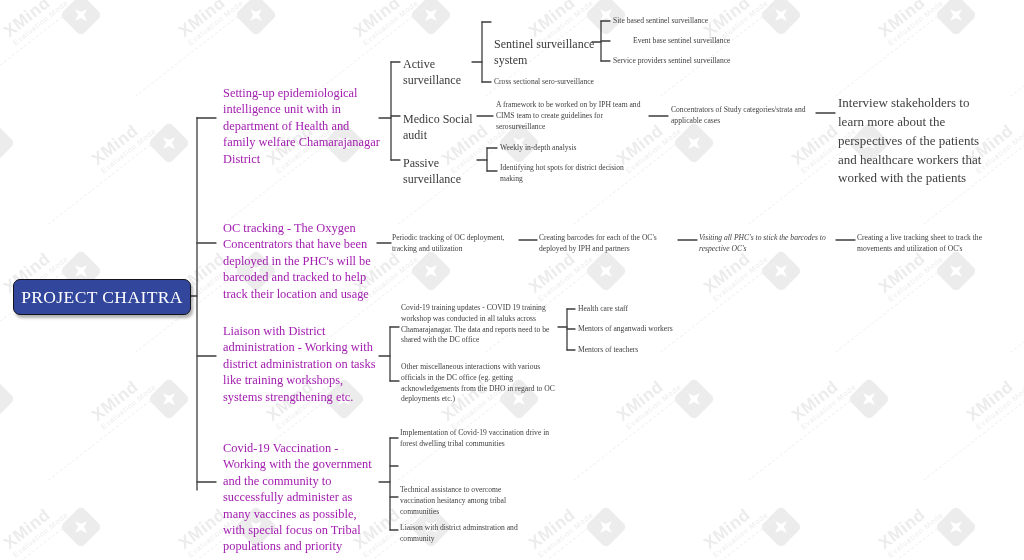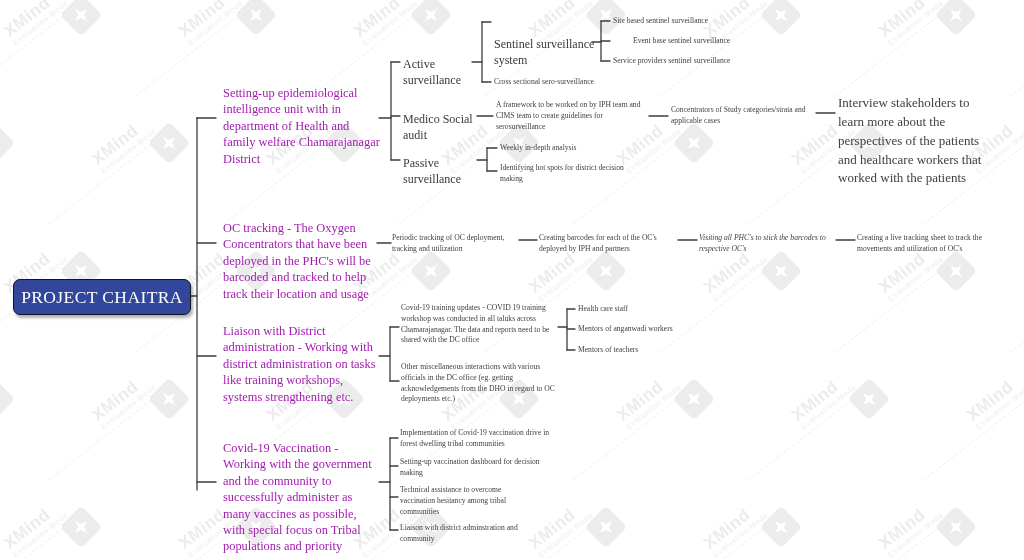--- a/index.html
+++ b/index.html
@@ -369,23 +369,20 @@
   <div class="node lvl3" style="left:401px;top:362px;width:156px;">
     <span>Other miscellaneous interactions with various officials in the DC office (eg. getting acknowledgements from the DHO in regard to OC deployments etc.)</span>
   </div>
 
   <div class="node lvl1" style="left:223px;top:440px;width:157px;">
     <span>Covid-19 Vaccination - Working with the government and the community to successfully administer as many vaccines as possible, with special focus on Tribal populations and priority groups.</span>
   </div>
   <div class="node lvl3" style="left:400px;top:428px;width:155px;">
     <span>Implementation of Covid-19 vaccination drive in forest dwelling tribal communities</span>
   </div>
-  <div class="node lvl3" style="left:400px;top:457px;width:142px;">
-    <span>Setting-up vaccination dashboard for decision making</span>
-  </div>
   <div class="node lvl3" style="left:400px;top:523px;width:148px;">
     <span>Liaison with district adminstration and community</span>
   </div>
   <div class="node lvl3" style="left:400px;top:485px;width:135px;">
     <span>Technical assistance to overcome vaccination hesitancy among tribal communities</span>
   </div>
 
 </div>
 
 </body></html>

